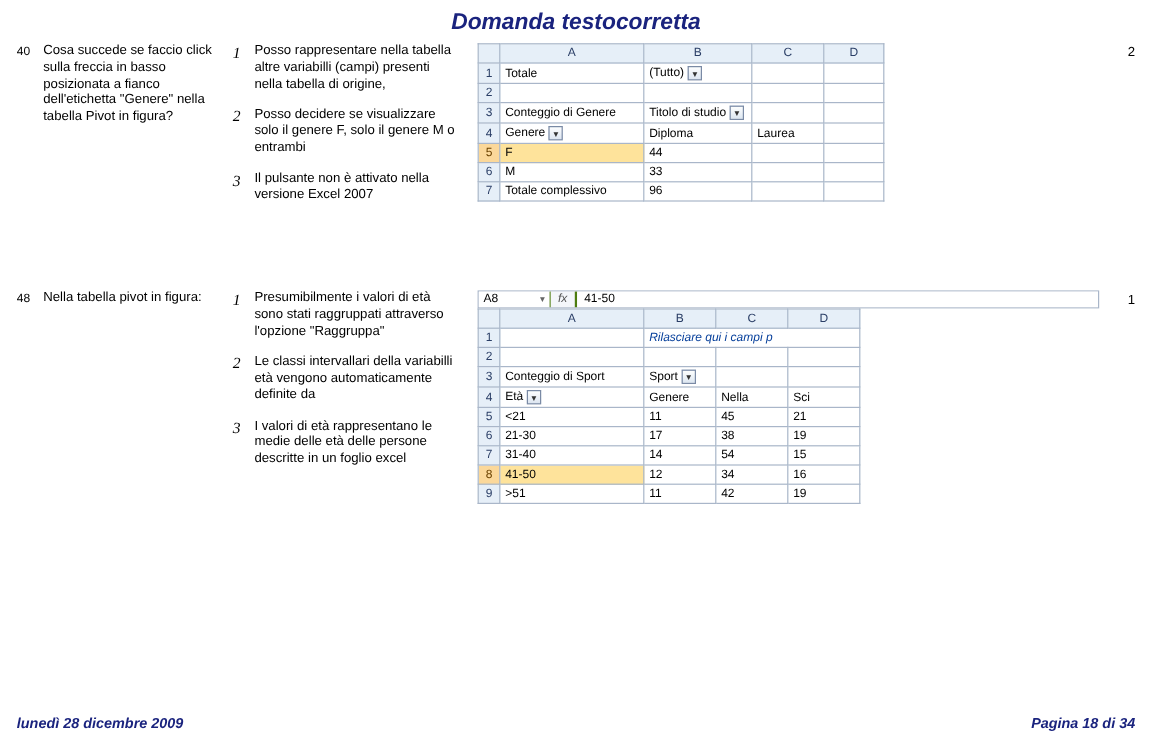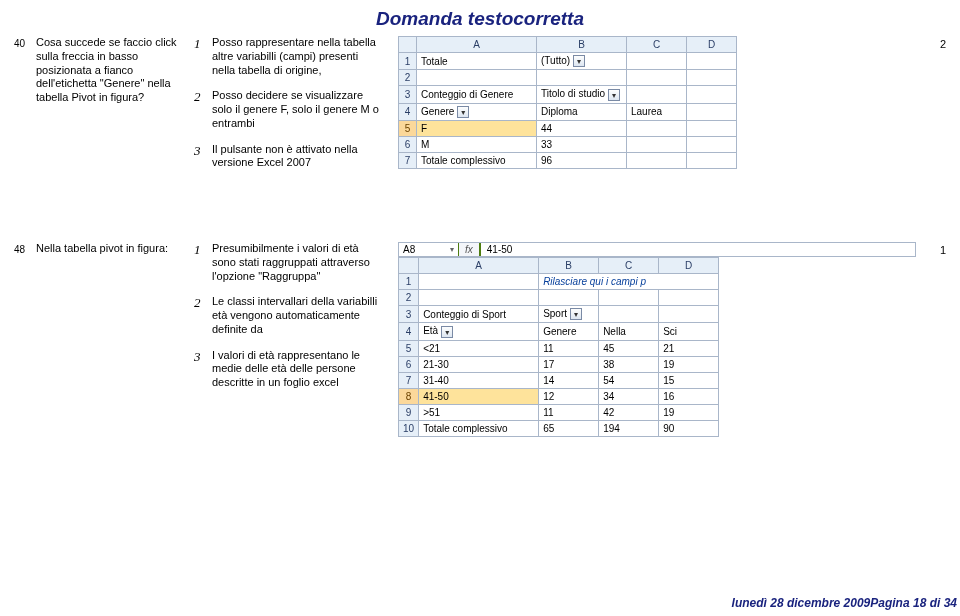--- a/index.html
+++ b/index.html
@@ -133,23 +133,23 @@
     color: #555;
     background: #f4f6fa;
   }
   .fxbar .fxval {
     flex: 1; padding: 1px 6px; background: #fff;
   }
   .blueline { color: #063f9b; font-style: italic; }
   .footer {
     position: absolute;
     bottom: 6px;
-    left: 14px; right: 3px;
-    display: flex;
-    justify-content: flex-end;
+    left: 14px; right: 14px;
+    display: flex;
+    justify-content: space-between;
     color: #1a237e;
     font-weight: bold;
     font-style: italic;
     font-size: 12px;
   }
 </style>
 </head>
 <body>
 
 <div class="header">
@@ -328,27 +328,20 @@
         <td class="num">34</td>
         <td class="num">16</td>
       </tr>
       <tr>
         <td class="rowhead">9</td>
         <td>&gt;51</td>
         <td class="num">11</td>
         <td class="num">42</td>
         <td class="num">19</td>
       </tr>
-      <tr>
-        <td class="rowhead">10</td>
-        <td>Totale complessivo</td>
-        <td class="num">65</td>
-        <td class="num">194</td>
-        <td class="num">90</td>
-      </tr>
     </tbody>
       </table>
   </div>
   <div class="correct">1</div>
 </div>
 
 <div class="footer">
   <span>lunedì 28 dicembre 2009</span>
   <span>Pagina 18 di 34</span>
 </div>

